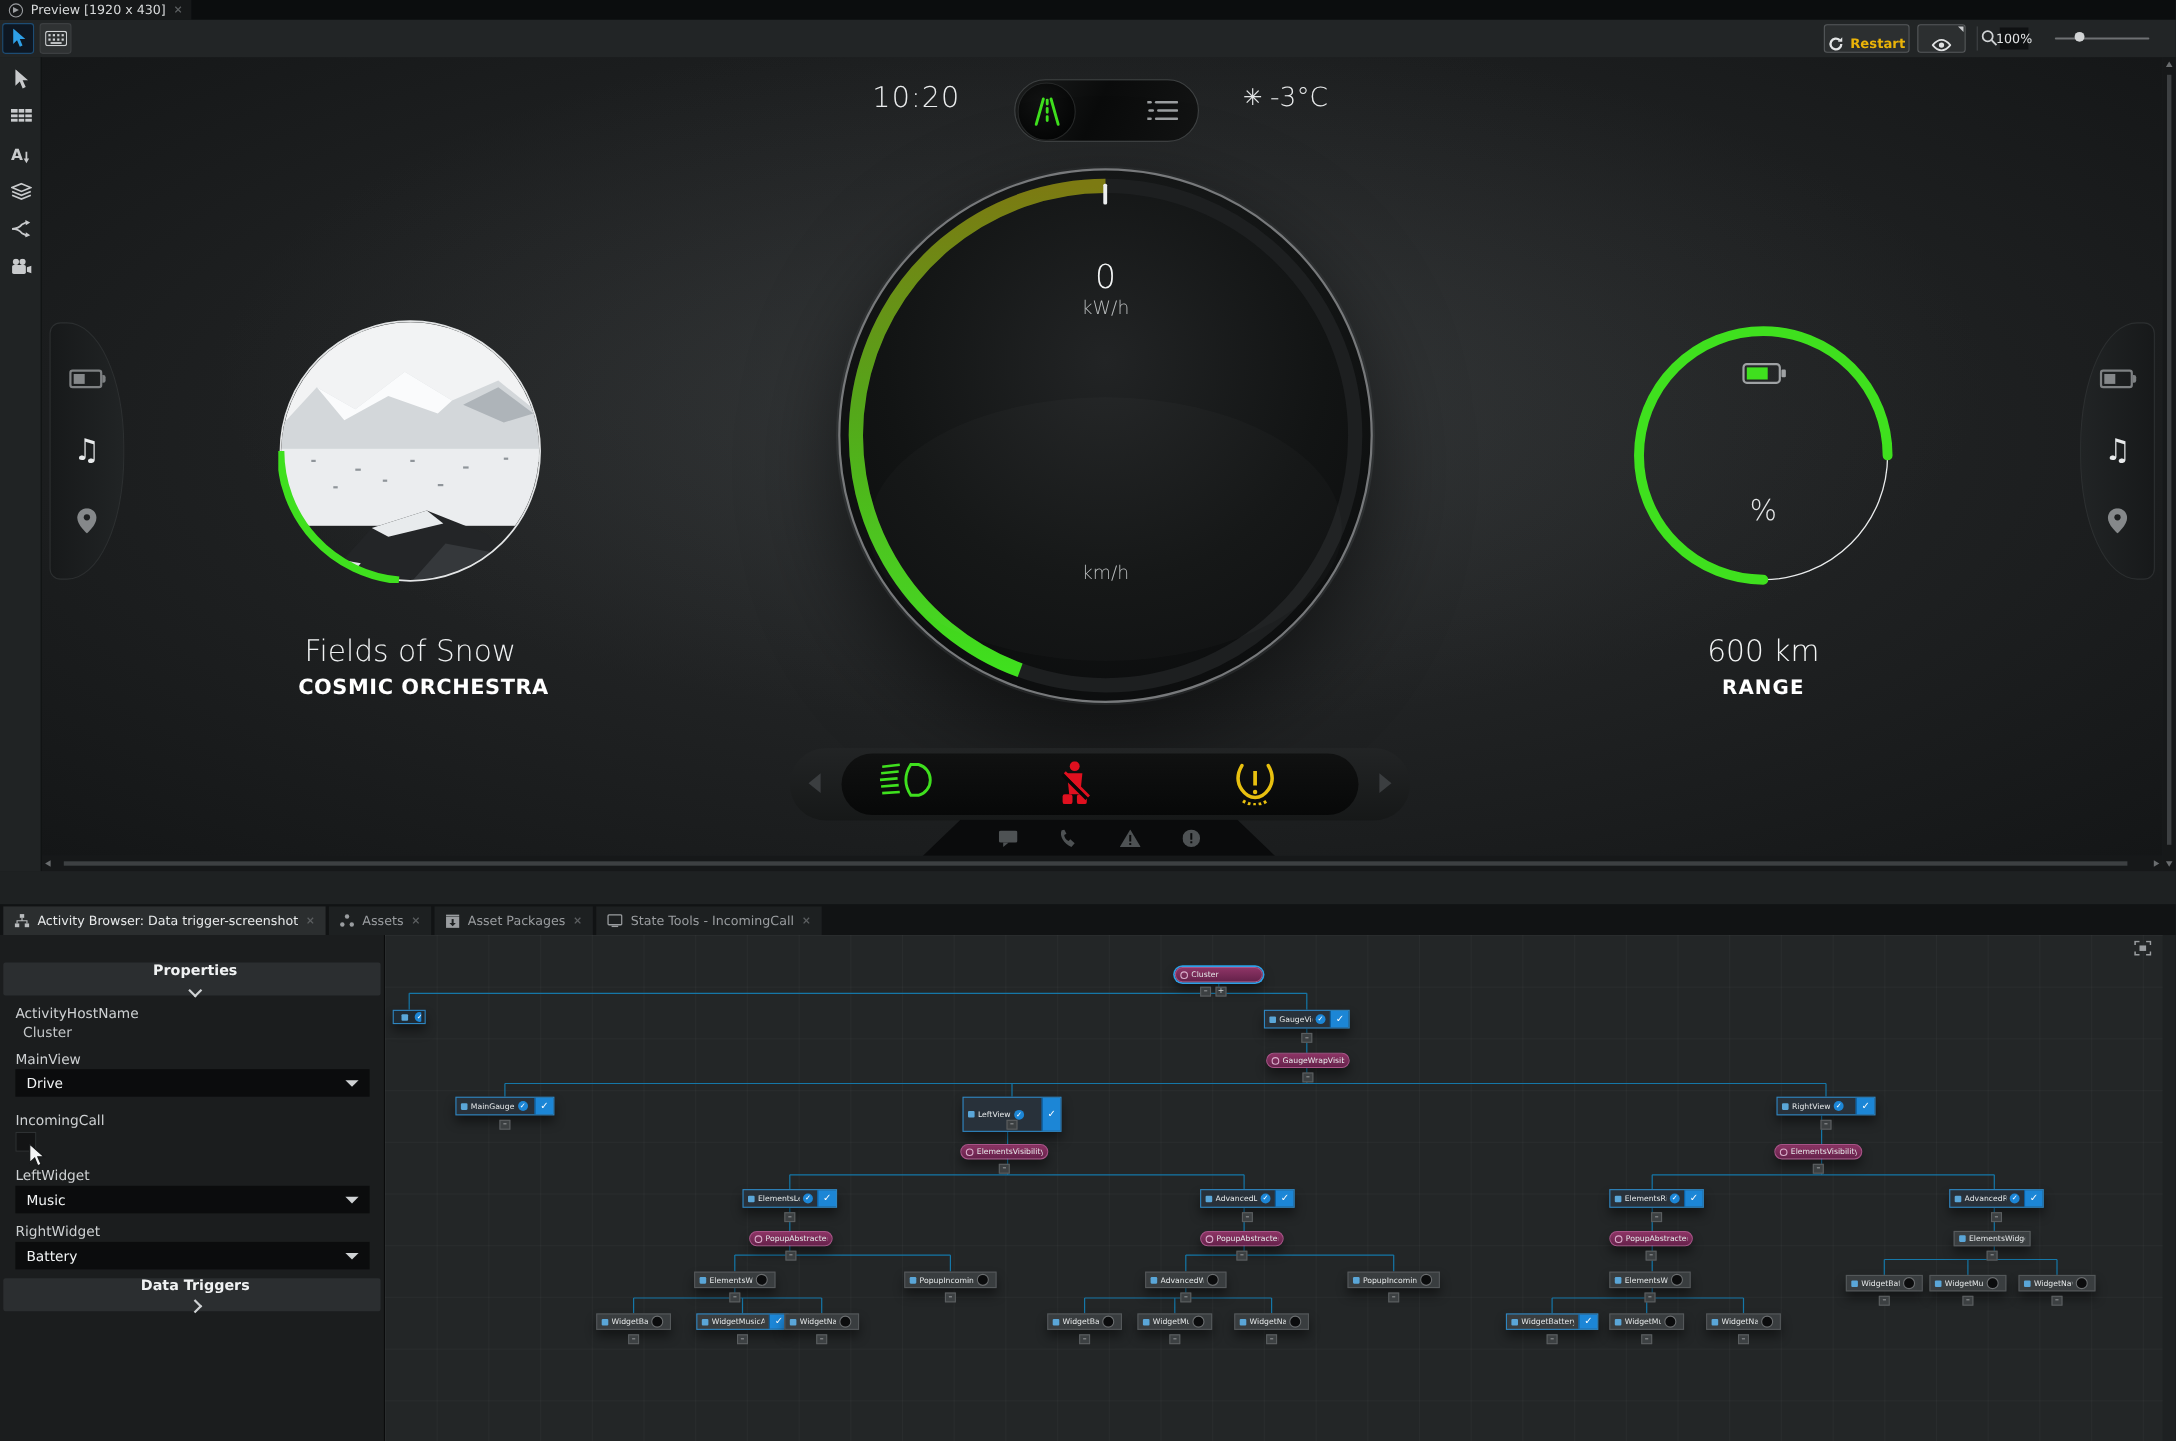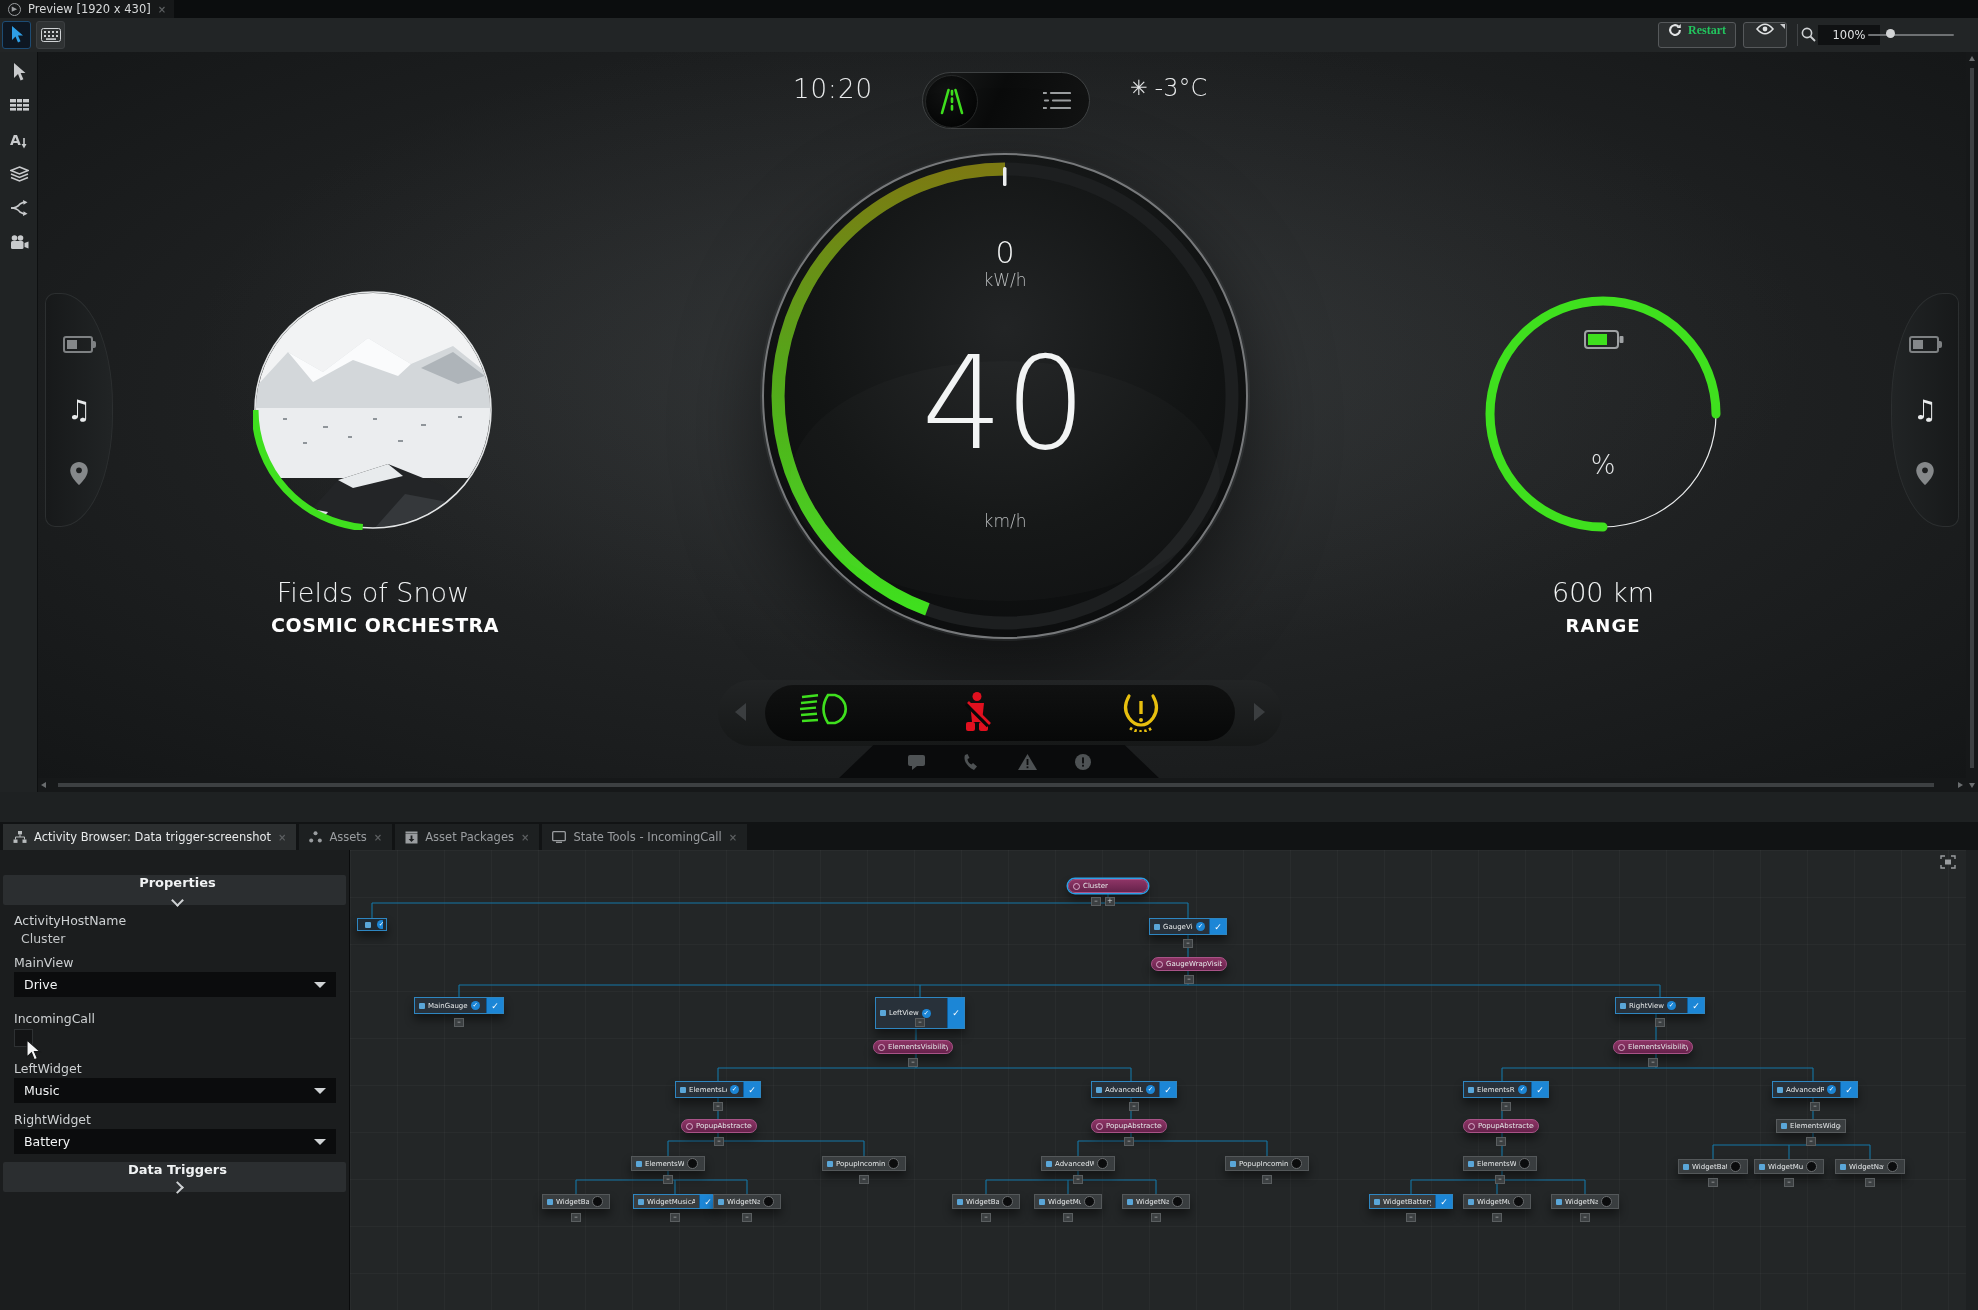--- a/index.html
+++ b/index.html
@@ -17,28 +17,28 @@
   #wintab .t { color:#d8dadb; font-size:11.5px; }
   .tabx { color:#5c5f61; font-size:10px; font-weight:bold; }
 
   
   #maintoolbar { position:absolute; left:0; top:18px; width:1978px; height:34px; background:#222526; }
   .toolbtn { position:absolute; top:3px; width:29px; height:28px; border-radius:3px;
              display:flex; align-items:center; justify-content:center; }
   #btn-pointer { left:2px; background:#0e1722; border:1px solid #1d4c74; }
   #btn-keyboard { left:36px; background:#2f3233; border:1px solid #3c3f41; }
   .rtbtn { position:absolute; top:4px; height:26px; background:#2c2f30; border:1px solid #56595b;
-           border-radius:3px; display:flex; align-items:flex-start; justify-content:center; gap:6px;
-           color:#22c55e; font-size:12px; font-weight:bold;font-family:Liberation Serif, serif; }
+           border-radius:3px; display:flex; align-items:flex-end; justify-content:center; gap:6px;
+           color:#eab308; font-size:12px; font-weight:bold; }
   #btn-restart { left:1658px; width:78px; }
   #btn-eye { left:1743px; width:44px; }
   #btn-eye .corner { position:absolute; right:1px; top:1px; width:0; height:0;
            border-left:5px solid transparent; border-top:5px solid #caccce; }
   #tb-divider { left:1797px; top:6px; width:1px; height:22px; background:#404345; }
-  #zoomval { left:1818px; top:7px; width:62px; height:20px; background:#0f1112; color:#e0e2e3;
+  #zoomval { left:1818px; top:7px; width:26px; height:20px; background:#0f1112; color:#e0e2e3;
              font-size:11.5px; display:flex; align-items:center; justify-content:center;text-align:center; }
   #zoomslider { left:1868px; top:16px; width:86px; height:2px; background:#6e7173; border-radius:1px; }
   #zoomknob { left:1886px; top:11px; width:9px; height:9px; border-radius:50%; background:#d2d4d5; }
 
   
   #lefttools { position:absolute; left:0; top:52px; width:38px; height:740px; background:#202324;
                border-right:1px solid #0d0f10; }
   .ltool { position:absolute; left:7px; width:24px; height:24px; display:flex; align-items:center; justify-content:center; }
 
   
@@ -344,21 +344,20 @@
           </linearGradient>
         </defs>
         <circle cx="245" cy="245" r="242" fill="url(#faceGrad)" stroke="#77797b" stroke-width="2"></circle>
         <circle cx="245" cy="245" r="227" fill="none" stroke="#1d1f20" stroke-width="13"></circle>
         <path d="M 245 18 A 227 227 0 0 0 167.4 458.3" fill="none" stroke="url(#speedGrad)" stroke-width="13"></path>
         <rect x="243" y="16" width="3.5" height="19" rx="1.5" fill="#eceeef"></rect>
         <ellipse cx="245" cy="330" rx="215" ry="120" fill="rgba(255,255,255,0.018)"></ellipse>
       </svg>
       <div class="gtxt" id="g-power">0</div>
       <div class="gtxt" id="g-powerunit">kW/h</div>
-      <div class="gtxt" id="g-speed">40</div>
       <div class="gtxt" id="g-speedunit">km/h</div>
     </div>
 
     <div class="abs" id="music">
       <svg width="240" height="240" viewBox="0 0 240 240">
         <defs>
             <clipPath id="albclip">
               <circle cx="120" cy="120" r="117"></circle>
             </clipPath>
           </defs>

